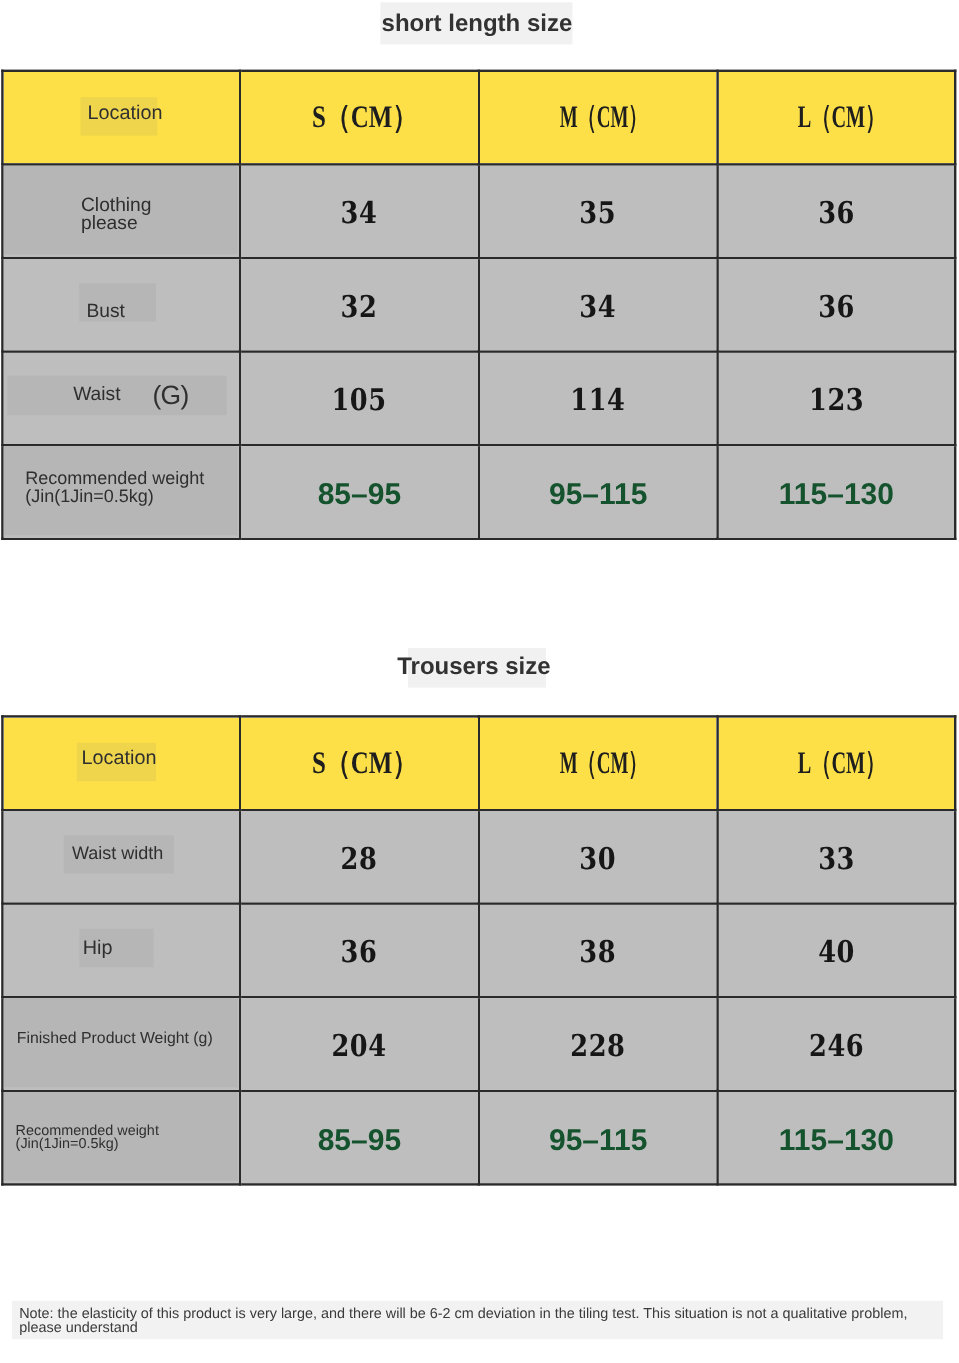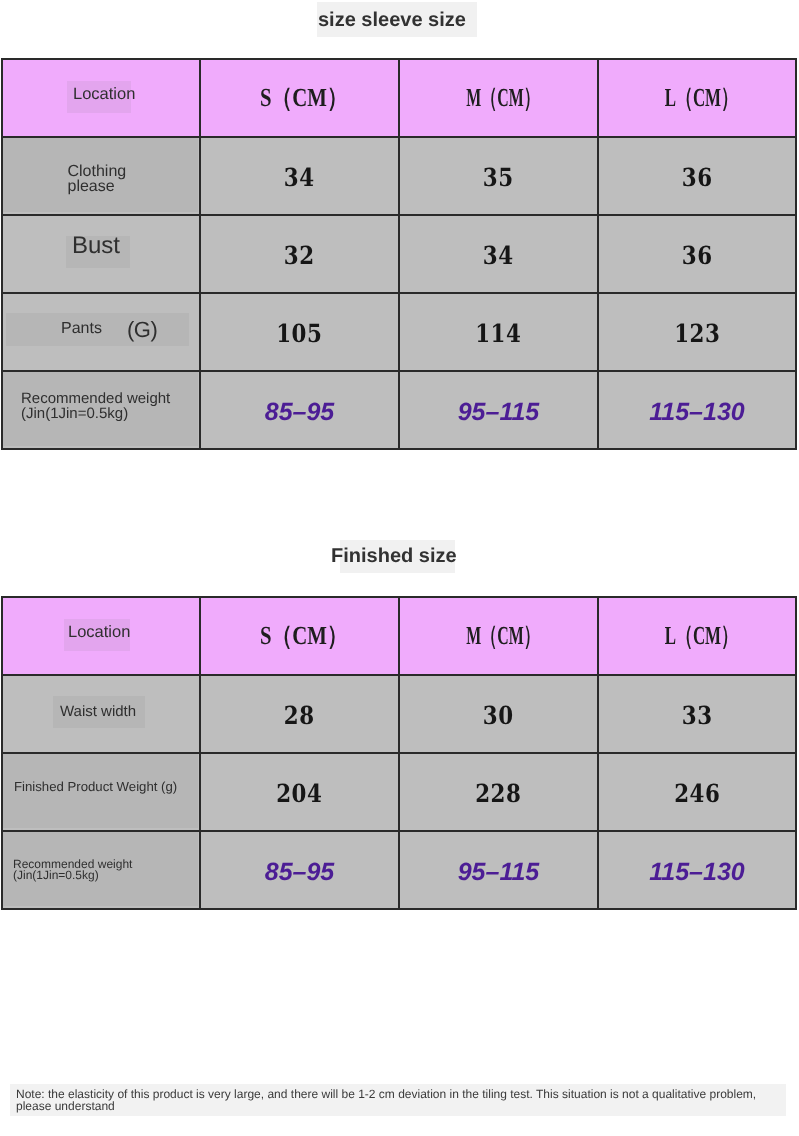--- a/index.html
+++ b/index.html
@@ -14,53 +14,53 @@
   
   .sec-title{position:absolute;left:0;width:799px;height:0;}
   .sec-title .hl{position:absolute;background:#f1f1f1;}
   .sec-title .tx{position:absolute;white-space:pre;
     font-size:20px;font-weight:bold;color:#323232;line-height:20px;}
 
   
   .tbl{position:absolute;border-collapse:collapse;table-layout:fixed;left:1px;}
   .tbl td{border:2px solid #2a2a2a;padding:0;vertical-align:middle;
           text-align:center;position:relative;}
-  .hrow td{background:#f0abfc;height:76px;}
+  .hrow td{background:#fde047;height:76px;}
   .brow td{background:#bebebe;height:76px;}
 
   
   .chip{position:absolute;background:rgba(120,120,120,0.105);}
   .lb{position:absolute;color:#2f2f2f;font-weight:normal;white-space:pre;text-align:left;}
 
   
   .num{font-family:"DejaVu Serif Condensed","DejaVu Serif",serif;font-weight:bold;
        font-size:25px;color:#161616;letter-spacing:0.5px;
        display:inline-block;position:relative;top:1px;transform:scaleX(0.95);transform-origin:center center;}
   .numr{font-family:"Liberation Sans",sans-serif;font-weight:bold;
-        font-size:25px;color:#4c1d95;letter-spacing:0px;
+        font-size:25px;color:#14532d;letter-spacing:0px;
         display:inline-block;position:relative;top:2px;
-        transform:scaleX(1.0);transform-origin:center center;font-style:italic;}
+        transform:scaleX(1.0);transform-origin:center center;}
   .hcell{font-family:"Liberation Serif",serif;font-weight:bold;
          font-size:26px;color:#1e1e1e;display:inline-block;
          position:relative;left:4px;top:-1px;transform-origin:center center;}
 
   
   .note{position:absolute;left:0;top:0;width:799px;height:0;}
   .note .hl{position:absolute;background:#f2f2f2;}
   .note .tx{position:absolute;font-size:12px;color:#3a3a3a;
             line-height:11.5px;white-space:pre-line;}
 </style>
 </head>
 <body>
 
 <div class="page">
 
   <div class="sec-title" style="top:0px;">
       <span class="hl" style="left:317px;top:2px;width:160px;height:35px"></span>
-      <span class="tx" style="left:318px;top:10px;">size sleeve size</span>
+      <span class="tx" style="left:318px;top:10px;">short length size</span>
     </div>
   <table class="tbl" id="tbl1" style="top:58px;">
     <colgroup>
         <col style="width:198px">
         <col style="width:199px">
         <col style="width:199px">
         <col style="width:198px">
       </colgroup>
     <tbody>
         <tr class="hrow">
@@ -78,30 +78,30 @@
             <span class="lb" style="left:64.5px;top:26px;font-size:16px;line-height:15px">Clothing
 please</span>
           </td>
       <td><span class="num">34</span></td>
       <td><span class="num">35</span></td>
       <td><span class="num">36</span></td>
     </tr>
     <tr class="brow">
       <td>
             <span class="chip" style="left:63px;top:20px;width:64px;height:32px"></span>
-            <span class="lb" style="left:69px;top:19px;font-size:24px;line-height:22px">Bust</span>
+            <span class="lb" style="left:69px;top:33px;font-size:16px;line-height:22px">Bust</span>
           </td>
       <td><span class="num">32</span></td>
       <td><span class="num">34</span></td>
       <td><span class="num">36</span></td>
     </tr>
     <tr class="brow">
       <td>
             <span class="chip" style="left:3px;top:19px;width:183px;height:33px"></span>
-            <span class="lb" style="left:58px;top:25px;font-size:16px;line-height:19px">Pants</span>
+            <span class="lb" style="left:58px;top:25px;font-size:16px;line-height:19px">Waist</span>
             <span class="lb" style="left:124px;top:23px;font-size:22px;line-height:26px;letter-spacing:-0.5px">(G)</span>
           </td>
       <td><span class="num">105</span></td>
       <td><span class="num">114</span></td>
       <td><span class="num">123</span></td>
     </tr>
     <tr class="brow">
       <td>
             <span class="chip" style="left:0px;top:0px;width:195px;height:74px"></span>
             <span class="lb" style="left:18px;top:20px;font-size:15px;line-height:14.5px">Recommended weight
@@ -109,21 +109,21 @@
           </td>
       <td><span class="numr">85–95</span></td>
       <td><span class="numr">95–115</span></td>
       <td><span class="numr">115–130</span></td>
     </tr>
   </tbody>
     </table>
 
   <div class="sec-title" style="top:535px;">
       <span class="hl" style="left:340px;top:5px;width:115px;height:33px"></span>
-      <span class="tx" style="left:331px;top:11px;">Finished size</span>
+      <span class="tx" style="left:331px;top:11px;">Trousers size</span>
     </div>
   <table class="tbl" id="tbl2" style="top:596px;">
     <colgroup>
         <col style="width:198px">
         <col style="width:199px">
         <col style="width:199px">
         <col style="width:198px">
       </colgroup>
     <tbody>
         <tr class="hrow">
@@ -139,20 +139,29 @@
       <td>
             <span class="chip" style="left:50px;top:20px;width:92px;height:32px"></span>
             <span class="lb" style="left:57px;top:27px;font-size:15px;line-height:18px">Waist width</span>
           </td>
       <td><span class="num">28</span></td>
       <td><span class="num">30</span></td>
       <td><span class="num">33</span></td>
     </tr>
     <tr class="brow">
       <td>
+            <span class="chip" style="left:63px;top:20px;width:62px;height:32px"></span>
+            <span class="lb" style="left:66px;top:27px;font-size:16.5px;line-height:18px">Hip</span>
+          </td>
+      <td><span class="num">36</span></td>
+      <td><span class="num">38</span></td>
+      <td><span class="num">40</span></td>
+    </tr>
+    <tr class="brow">
+      <td>
             <span class="chip" style="left:0px;top:0px;width:195px;height:74px"></span>
             <span class="lb" style="left:11px;top:25px;font-size:13.2px;line-height:15px">Finished Product Weight (g)</span>
           </td>
       <td><span class="num">204</span></td>
       <td><span class="num">228</span></td>
       <td><span class="num">246</span></td>
     </tr>
     <tr class="brow">
       <td>
             <span class="chip" style="left:0px;top:0px;width:195px;height:74px"></span>
@@ -161,16 +170,16 @@
           </td>
       <td><span class="numr">85–95</span></td>
       <td><span class="numr">95–115</span></td>
       <td><span class="numr">115–130</span></td>
     </tr>
   </tbody>
     </table>
 
   <div class="note">
       <span class="hl" style="left:10px;top:1084px;width:776px;height:32px"></span>
-      <span class="tx" style="left:16px;top:1089px;">Note: the elasticity of this product is very large, and there will be 1-2 cm deviation in the tiling test. This situation is not a qualitative problem,
+      <span class="tx" style="left:16px;top:1089px;">Note: the elasticity of this product is very large, and there will be 6-2 cm deviation in the tiling test. This situation is not a qualitative problem,
 please understand</span>
     </div>
 </div>
 
 </body></html>

